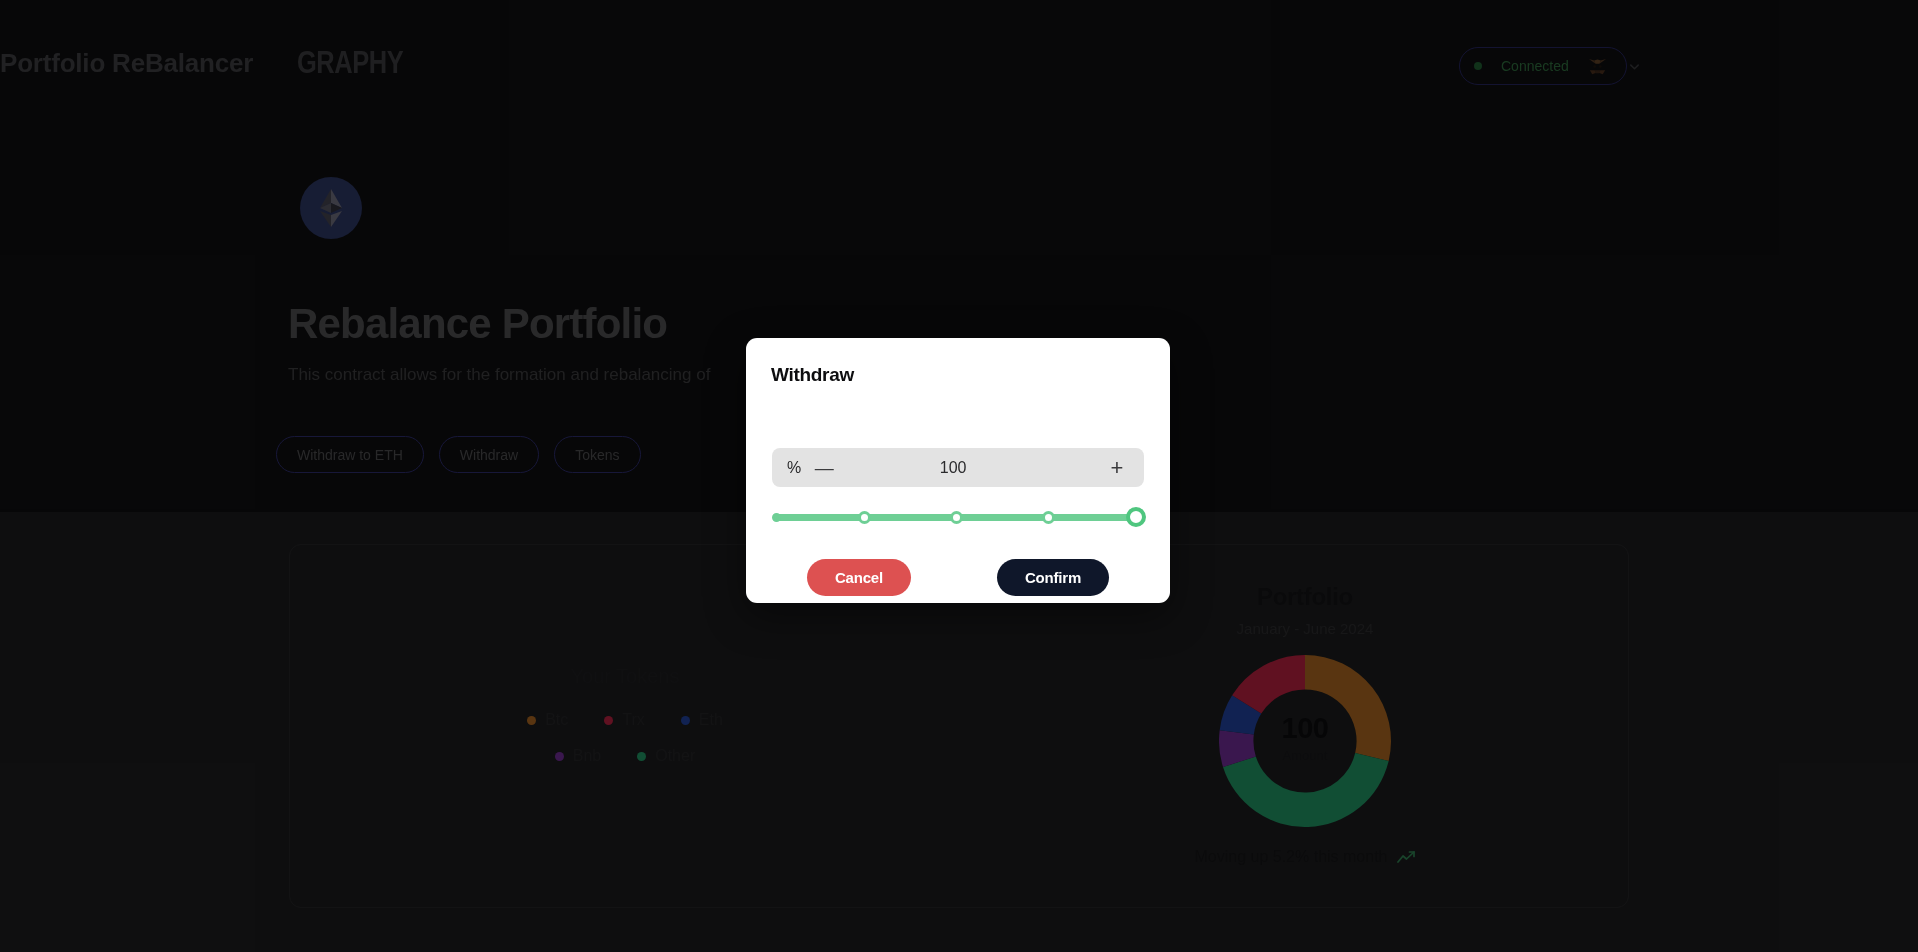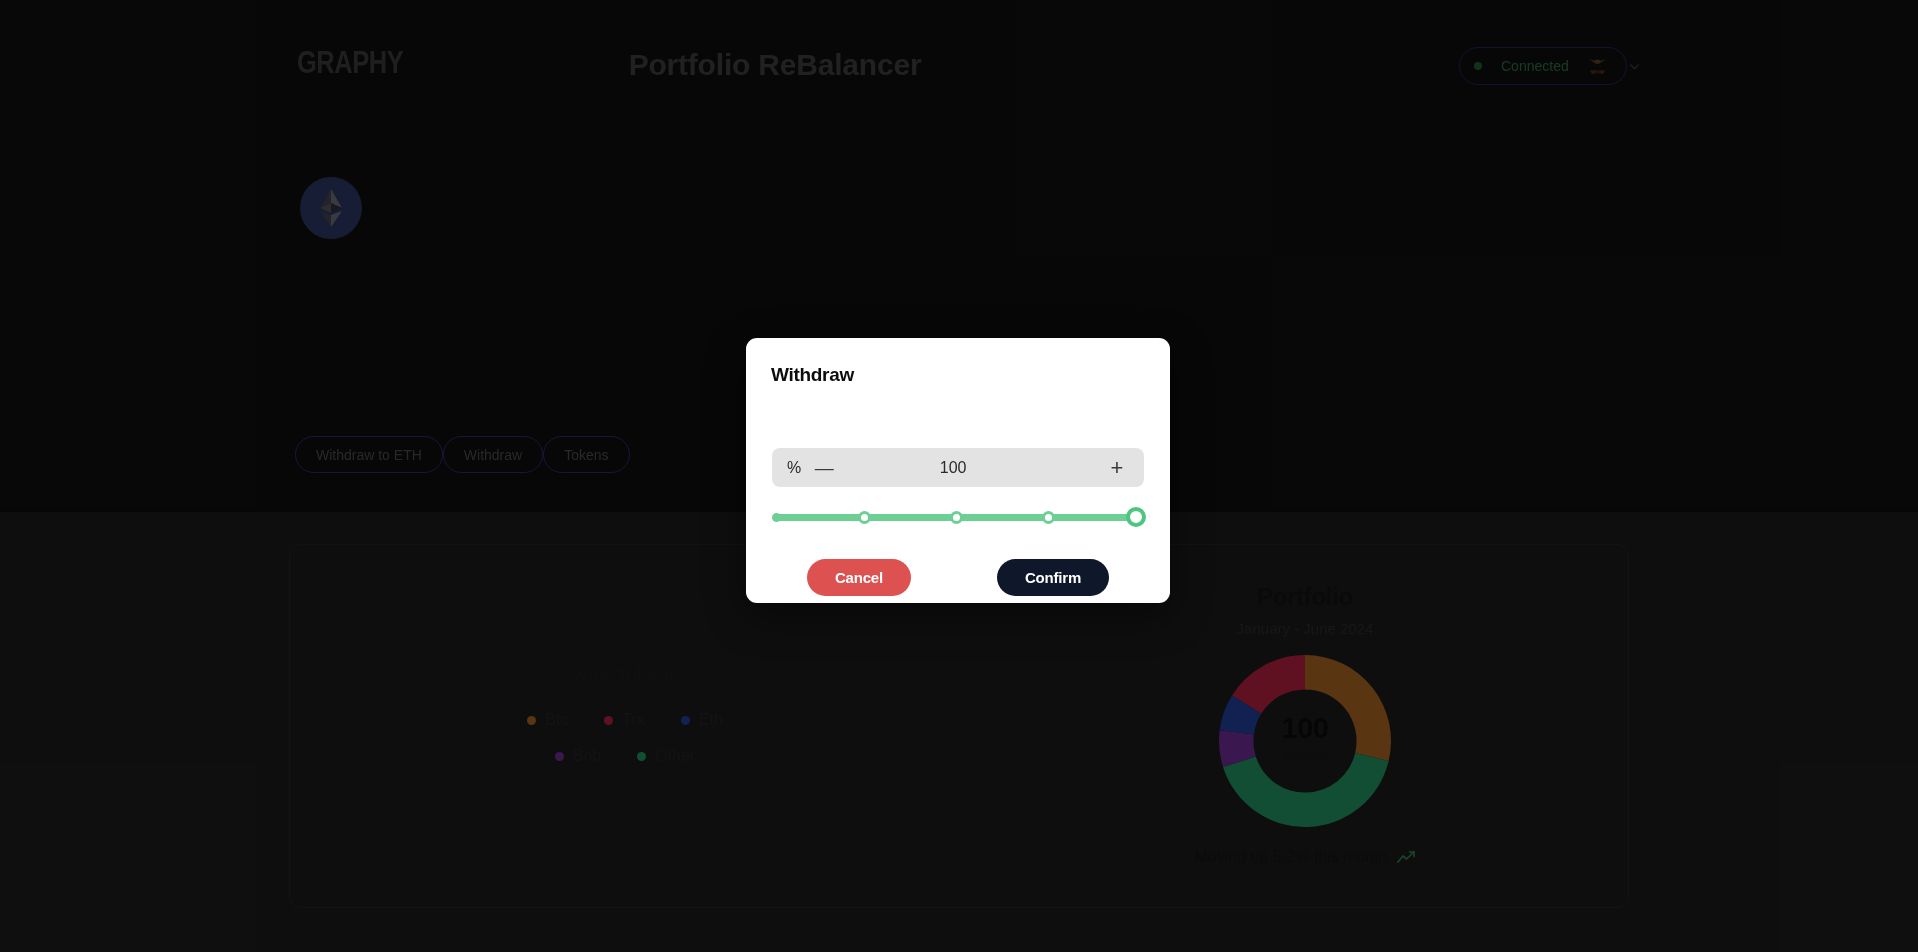--- a/index.html
+++ b/index.html
@@ -32,22 +32,22 @@
     position:absolute; left:297px; top:45px;
     font-size:31px; font-weight:bold;
     letter-spacing:-0.5px;
     color:#3a3a3c;
     transform:scaleX(0.82);
     transform-origin:left center;
     font-family:"Liberation Sans Narrow","Liberation Sans",sans-serif;
   }
   .app-title {
     position:absolute; left:0; top:48px; width:1550px;
-    text-align:center;
-    font-size:30px; font-weight:bold; letter-spacing:-0.2px;
+    text-align:left;
+    font-size:26px; font-weight:bold; letter-spacing:-0.2px;
     color:#3d3d40;
   }
   .wallet-btn {
     position:absolute; left:1459px; top:47px;
     width:168px; height:38px;
     border:1px solid #23235a;
     border-radius:19px;
     display:flex; align-items:center; gap:19px;
     padding:0 14px;
     background:transparent;
@@ -73,22 +73,22 @@
   .hero-title {
     position:absolute; left:288px; top:300px;
     font-size:42px; font-weight:bold; letter-spacing:-0.8px;
     color:#4c4c4e;
   }
   .hero-sub {
     position:absolute; left:288px; top:365px;
     font-size:17px; color:#3b3b3d; white-space:nowrap;
   }
   .hero-actions {
-    position:absolute; left:295px; top:436px;
-    display:flex; 
+    position:absolute; left:276px; top:436px;
+    display:flex; gap:15px;
   }
   .pill {
     height:37px; padding:0 20px;
     border:1px solid #2a2a68; border-radius:19px;
     display:flex; align-items:center; justify-content:center;
     font-size:14px; color:#4a4a4c; background:transparent;
     white-space:nowrap;
   }
 
   
@@ -268,20 +268,22 @@
     <div class="eth-badge">
       <svg viewBox="0 0 24 38">
         <path d="M12 0 L12 14 L23 19 Z" fill="#6a6a78"></path>
         <path d="M12 0 L1 19 L12 14 Z" fill="#40404c"></path>
         <path d="M12 26 L12 38 L23 22 Z" fill="#6a6a78"></path>
         <path d="M12 38 L12 26 L1 22 Z" fill="#40404c"></path>
         <path d="M12 24 L23 19 L12 14 Z" fill="#2e2e38"></path>
         <path d="M1 19 L12 24 L12 14 Z" fill="#50505c"></path>
       </svg>
     </div>
+    <div class="hero-title">Rebalance Portfolio</div>
+    <div class="hero-sub">This contract allows for the formation and rebalancing of</div>
 
     <div class="hero-actions">
       <div class="pill">Withdraw to ETH</div>
       <div class="pill">Withdraw</div>
       <div class="pill">Tokens</div>
     </div>
 
     <div class="card">
 
       <div class="tokens-head">Your Tokens</div>

